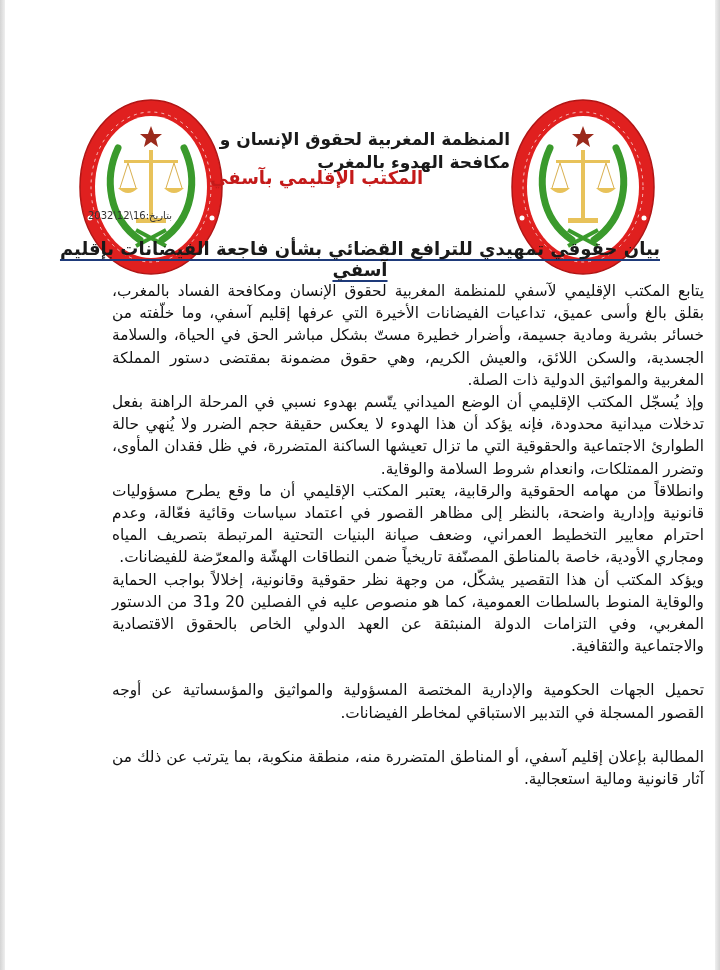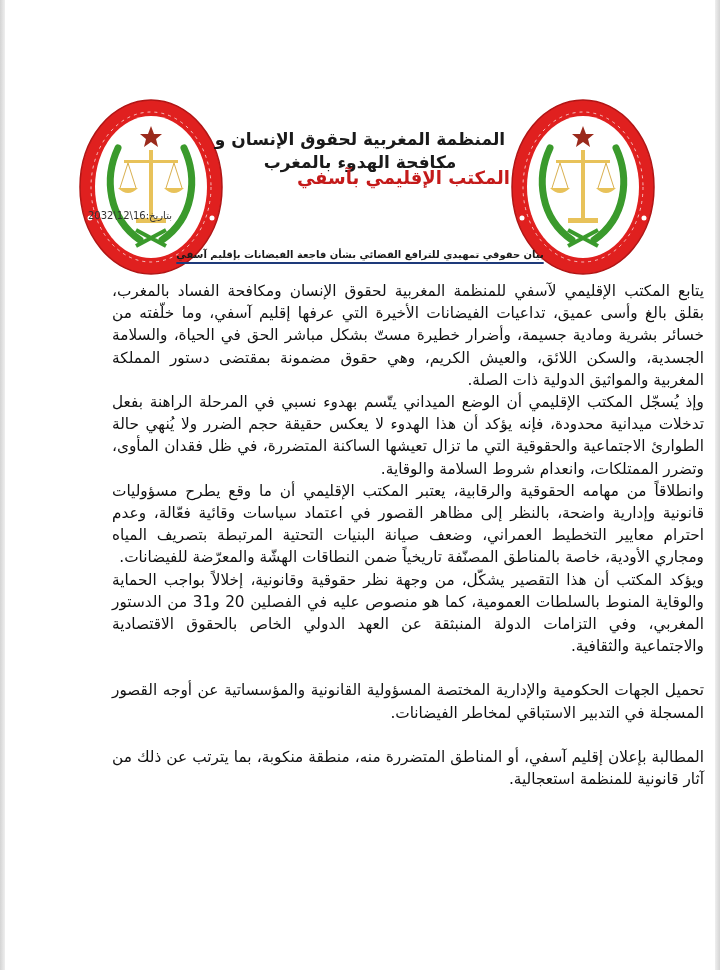--- a/index.html
+++ b/index.html
@@ -15,36 +15,36 @@
   }
   .edge-left { left:0; }
   .edge-right { right:0; background:linear-gradient(to left,#d4d4d4,#efefef); }
 
   .logo { position:absolute; width:146px; height:178px; }
   .logo-left { left:78px; top:98px; }
   .logo-right { left:510px; top:98px; }
 
   .org-title {
     position:absolute; left:210px; width:300px; top:128px;
-    text-align:center; direction:rtl;
+    text-align:right; direction:rtl;
     font-weight:bold; font-size:17px; line-height:23px; color:#1a1a1a;
   }
   .office-title {
     position:absolute; left:210px; width:300px; top:167px;
-    text-align:right; direction:rtl;
+    text-align:left; direction:rtl;
     font-weight:bold; font-size:18px; color:#c41a1a;
   }
   .date {
     position:absolute; left:88px; top:210px;
     font-size:10px; color:#333; direction:rtl;
   }
   .statement-title {
-    position:absolute; left:60px; width:600px; top:249px;
+    position:absolute; left:60px; width:600px; top:238px;
     text-align:center; direction:rtl;
-    font-weight:bold; font-size:10px; color:#1a1a1a;
+    font-weight:bold; font-size:18px; color:#1a1a1a;
     text-decoration:underline; text-decoration-color:#1e3a7a; text-decoration-thickness:2px;
     text-underline-offset:4px;
   }
   .body-text {
     position:absolute; left:112px; width:592px; top:280px;
     direction:rtl; text-align:justify; text-align-last:right;
     font-weight:normal; font-size:15.3px; line-height:22.2px; color:#111;
   }
   .body-text p { margin:0; }
   .body-text .gap { height:22px; }
@@ -113,16 +113,16 @@
 <div class="date">بتاريخ:16\12\2032</div>
 
 <div class="statement-title">بيان حقوقي تمهيدي للترافع القضائي بشأن فاجعة الفيضانات بإقليم آسفي</div>
 
 <div class="body-text">
   <p>يتابع المكتب الإقليمي لآسفي للمنظمة المغربية لحقوق الإنسان ومكافحة الفساد بالمغرب، بقلق بالغ وأسى عميق، تداعيات الفيضانات الأخيرة التي عرفها إقليم آسفي، وما خلّفته من خسائر بشرية ومادية جسيمة، وأضرار خطيرة مستّ بشكل مباشر الحق في الحياة، والسلامة الجسدية، والسكن اللائق، والعيش الكريم، وهي حقوق مضمونة بمقتضى دستور المملكة المغربية والمواثيق الدولية ذات الصلة.</p>
   <p>وإذ يُسجّل المكتب الإقليمي أن الوضع الميداني يتّسم بهدوء نسبي في المرحلة الراهنة بفعل تدخلات ميدانية محدودة، فإنه يؤكد أن هذا الهدوء لا يعكس حقيقة حجم الضرر ولا يُنهي حالة الطوارئ الاجتماعية والحقوقية التي ما تزال تعيشها الساكنة المتضررة، في ظل فقدان المأوى، وتضرر الممتلكات، وانعدام شروط السلامة والوقاية.</p>
   <p>وانطلاقاً من مهامه الحقوقية والرقابية، يعتبر المكتب الإقليمي أن ما وقع يطرح مسؤوليات قانونية وإدارية واضحة، بالنظر إلى مظاهر القصور في اعتماد سياسات وقائية فعّالة، وعدم احترام معايير التخطيط العمراني، وضعف صيانة البنيات التحتية المرتبطة بتصريف المياه ومجاري الأودية، خاصة بالمناطق المصنّفة تاريخياً ضمن النطاقات الهشّة والمعرّضة للفيضانات.</p>
   <p>ويؤكد المكتب أن هذا التقصير يشكّل، من وجهة نظر حقوقية وقانونية، إخلالاً بواجب الحماية والوقاية المنوط بالسلطات العمومية، كما هو منصوص عليه في الفصلين 20 و31 من الدستور المغربي، وفي التزامات الدولة المنبثقة عن العهد الدولي الخاص بالحقوق الاقتصادية والاجتماعية والثقافية.</p>
   <div class="gap"></div>
-  <p>تحميل الجهات الحكومية والإدارية المختصة المسؤولية القانونية والمؤسساتية عن أوجه القصور المسجلة في التدبير الاستباقي لمخاطر الفيضانات.</p>
+  <p>تحميل الجهات الحكومية والإدارية المختصة المسؤولية والمواثيق والمؤسساتية عن أوجه القصور المسجلة في التدبير الاستباقي لمخاطر الفيضانات.</p>
   <div class="gap"></div>
-  <p>المطالبة بإعلان إقليم آسفي، أو المناطق المتضررة منه، منطقة منكوبة، بما يترتب عن ذلك من آثار قانونية للمنظمة استعجالية.</p>
+  <p>المطالبة بإعلان إقليم آسفي، أو المناطق المتضررة منه، منطقة منكوبة، بما يترتب عن ذلك من آثار قانونية ومالية استعجالية.</p>
 </div>
 
 </body></html>

